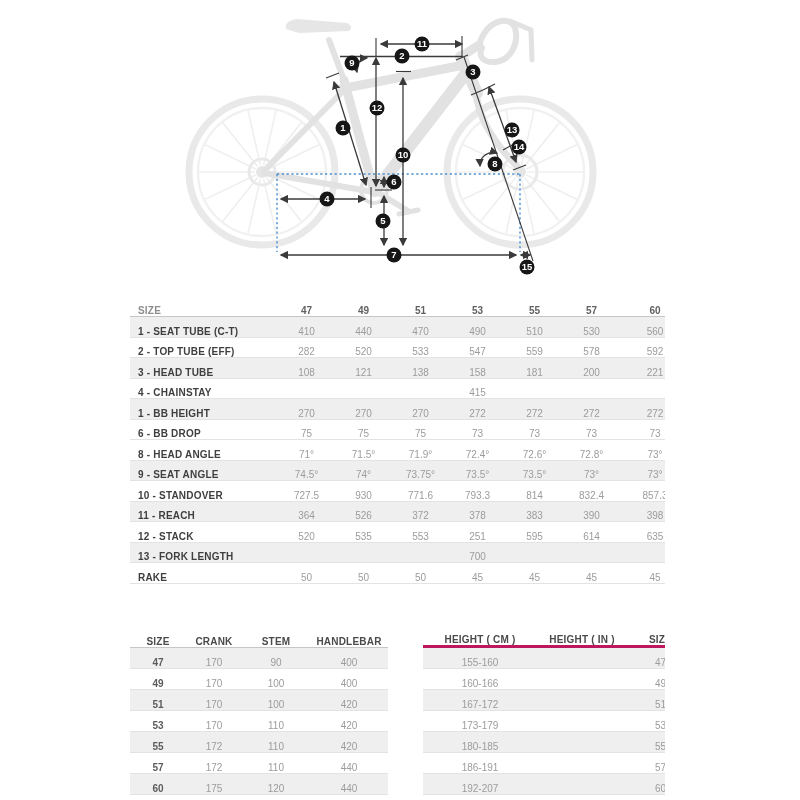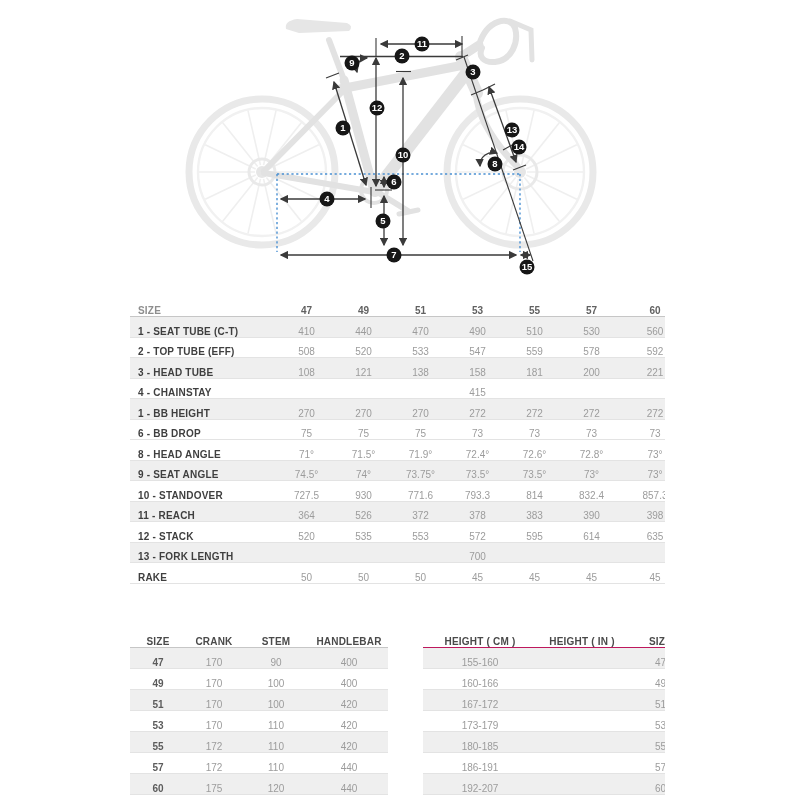--- a/index.html
+++ b/index.html
@@ -42,21 +42,21 @@
   #comp{left:130px;top:627px;width:258px}
   #comp .trow{width:258px;height:21px;font-size:10px}
   #comp .trow.hdr{border-bottom:1px solid #c6c6c6}
   #comp .c0{width:56px}#comp .c1{width:56px}#comp .c2{width:68px}#comp .c3{width:78px}
   #comp .hdr .cell{font-weight:bold;color:#4a4a4a;letter-spacing:.2px}
   #comp .cell{color:#9c9c9c}
   #comp .c0.val{font-weight:bold;color:#5c5c5c}
 
   #sizing{left:423px;top:627px;width:242px}
   #sizing .trow{width:271px;height:21px;font-size:10px}
-  #sizing .trow.hdr{border-bottom:1px solid #be185d}
+  #sizing .trow.hdr{border-bottom:3px solid #be185d}
   #sizing .s0{width:114px}#sizing .s1{width:90px}#sizing .s2{width:67px}
   #sizing .hdr .cell{font-weight:bold;color:#4a4a4a;letter-spacing:.2px}
   #sizing .cell{color:#9c9c9c}
 </style>
 </head>
 <body>
 
 <div class="canvas">
 
   <svg id="diagram" width="800" height="290" viewBox="0 0 800 290">
@@ -258,21 +258,21 @@
         <div class="cell v">410</div>
         <div class="cell v">440</div>
         <div class="cell v">470</div>
         <div class="cell v">490</div>
         <div class="cell v">510</div>
         <div class="cell v">530</div>
         <div class="cell v last">560</div>
       </div>
       <div class="trow">
         <div class="cell lbl">2 - TOP TUBE (EFF)</div>
-        <div class="cell v">508</div>
+        <div class="cell v">282</div>
         <div class="cell v">520</div>
         <div class="cell v">533</div>
         <div class="cell v">547</div>
         <div class="cell v">559</div>
         <div class="cell v">578</div>
         <div class="cell v last">592</div>
       </div>
       <div class="trow stripe">
         <div class="cell lbl">3 - HEAD TUBE</div>
         <div class="cell v">108</div>
@@ -351,21 +351,21 @@
         <div class="cell v">378</div>
         <div class="cell v">383</div>
         <div class="cell v">390</div>
         <div class="cell v last">398</div>
       </div>
       <div class="trow">
         <div class="cell lbl">12 - STACK</div>
         <div class="cell v">520</div>
         <div class="cell v">535</div>
         <div class="cell v">553</div>
-        <div class="cell v">572</div>
+        <div class="cell v">251</div>
         <div class="cell v">595</div>
         <div class="cell v">614</div>
         <div class="cell v last">635</div>
       </div>
       <div class="trow stripe">
         <div class="cell lbl">13 - FORK LENGTH</div>
         <div class="cell v"></div>
         <div class="cell v"></div>
         <div class="cell v"></div>
         <div class="cell v">700</div>

